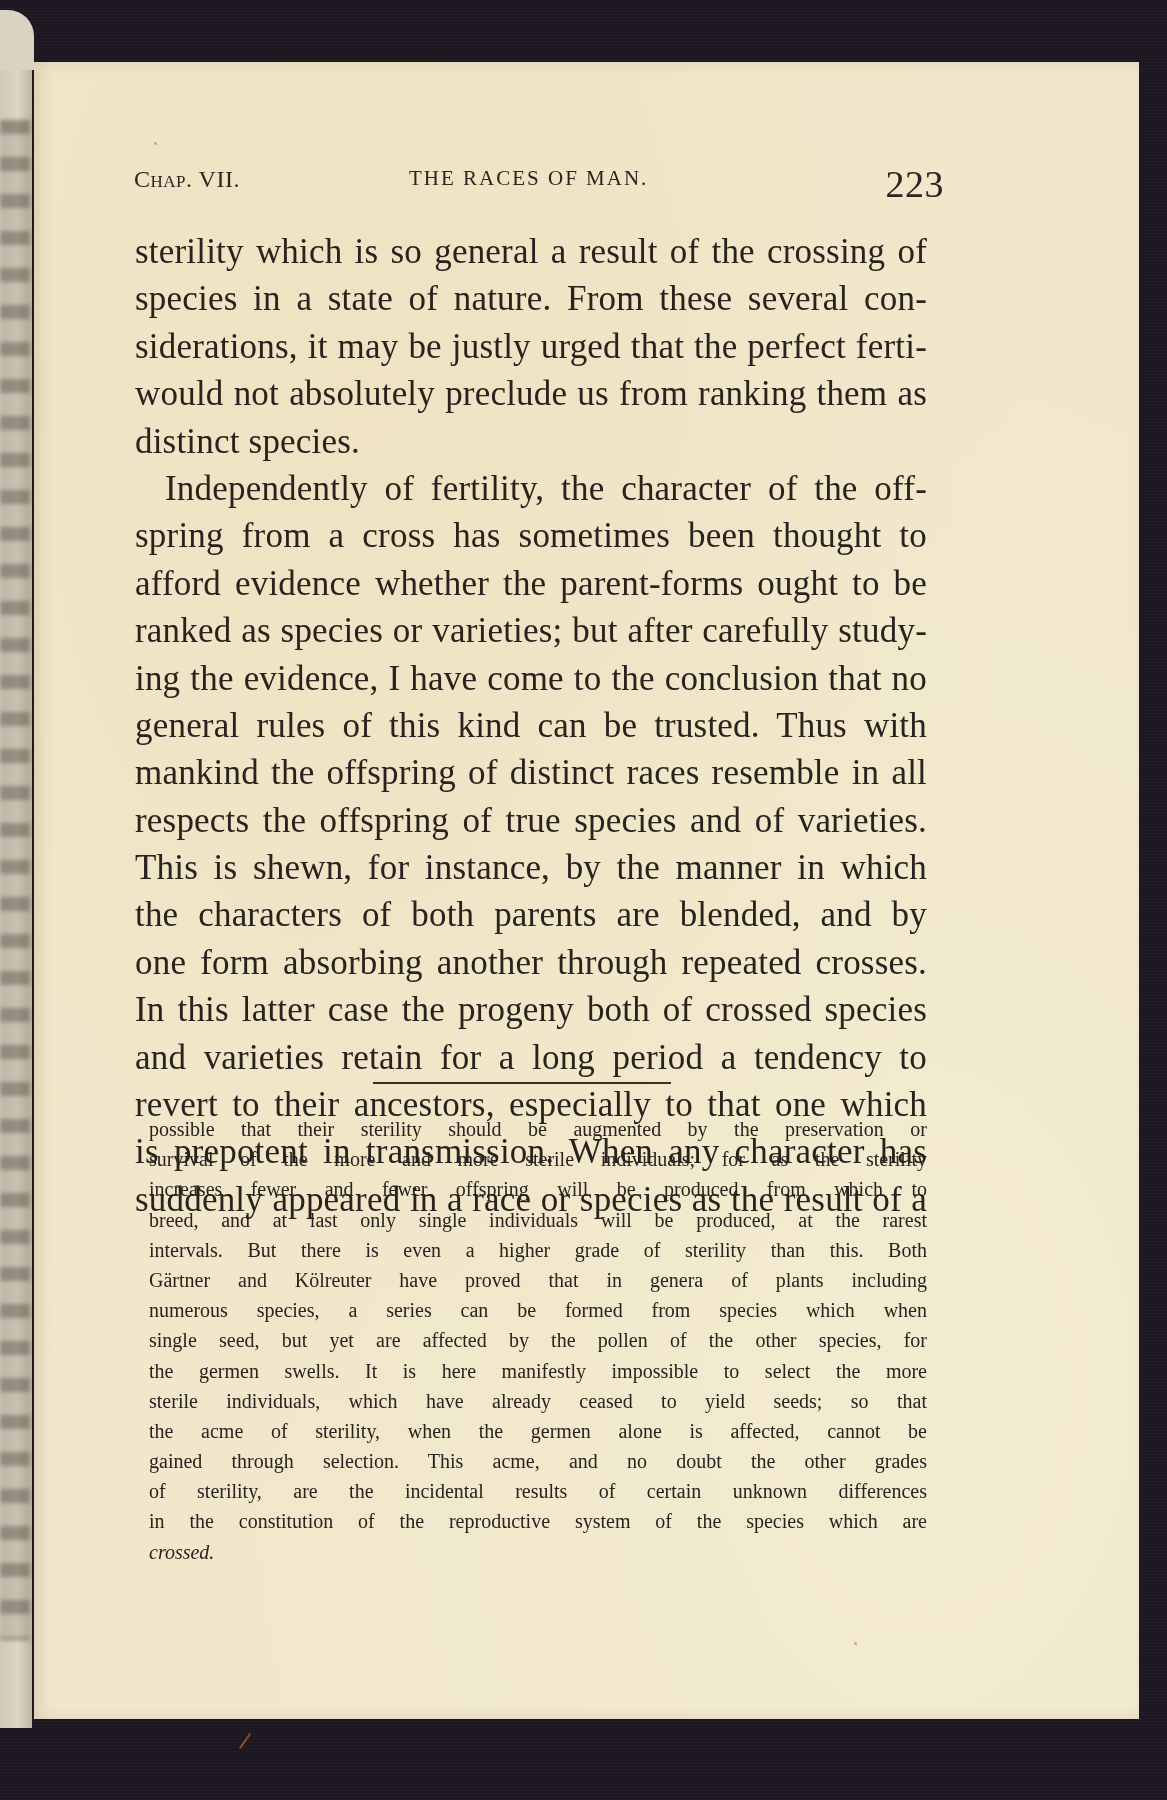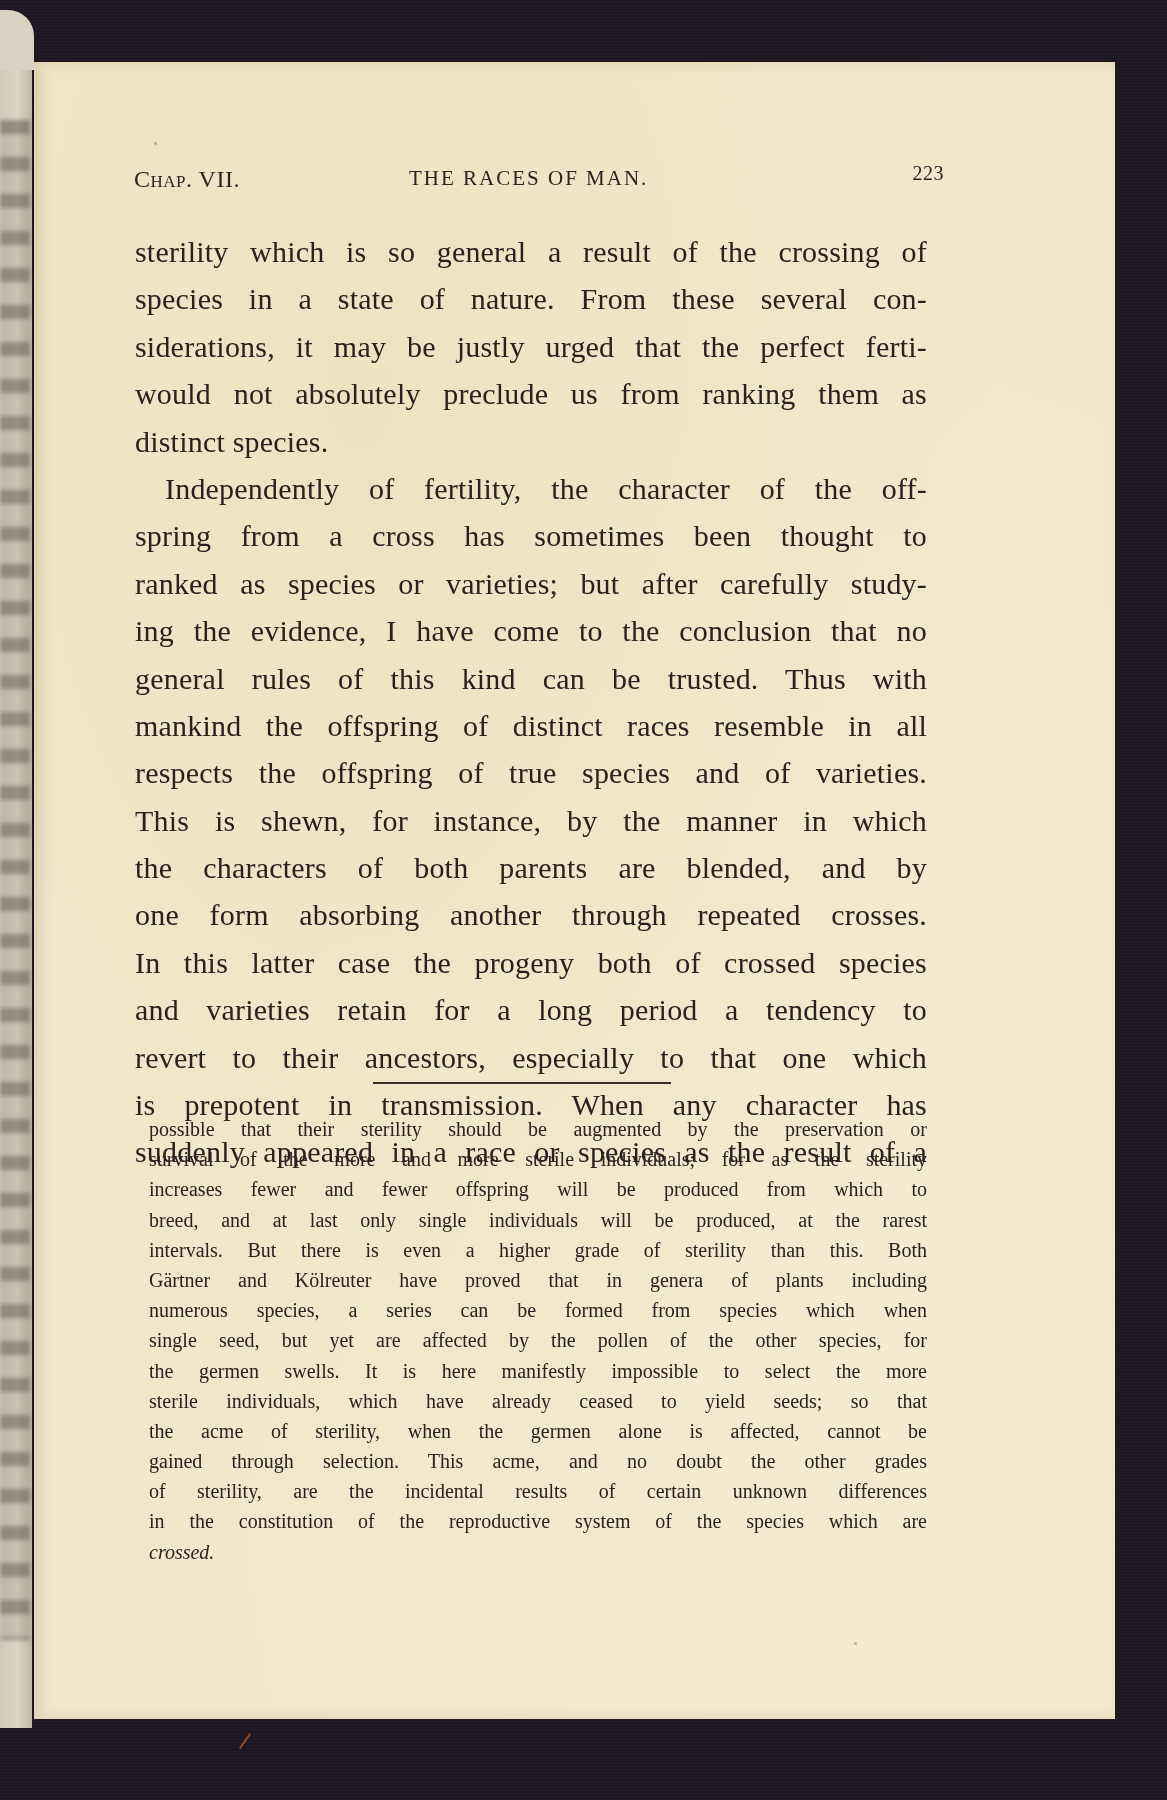--- a/index.html
+++ b/index.html
@@ -29,32 +29,33 @@
       rgba(60,55,50,0.45) 0 14px, rgba(60,55,50,0.12) 14px 37px);
     filter: blur(2px);
   }
   .paper {
     position: absolute; left: 34px; top: 62px; width: 1081px; height: 1657px;
     background:
       radial-gradient(ellipse at 30% 20%, rgba(236,222,185,0.55), transparent 60%),
       radial-gradient(ellipse at 80% 80%, rgba(245,238,210,0.6), transparent 55%),
       #f1e8cc;
     box-shadow: inset 6px 0 14px rgba(120,100,60,0.18);
+    padding-left: 24px;
   }
   .running-head {
     position: absolute; left: 100px; top: 100px; width: 810px; height: 36px;
     color: #2b2420; font-size: 23px; letter-spacing: 0.5px;
   }
   .rh-chap { position: absolute; left: 0; top: 4px; font-variant: small-caps; font-size: 24px; }
   .rh-title { position: absolute; left: 250px; top: 4px; font-size: 21px; letter-spacing: 2px; margin-left: 25px; }
-  .rh-page { position: absolute; right: 0; top: 0; font-size: 20px; }
+  .rh-page { position: absolute; right: 0; top: 0; font-size: 38px; }
 
   .body-text {
     position: absolute; left: 101px; top: 166px; width: 792px;
-    color: #2a221e; font-size: 30px; line-height: 47.4px;
+    color: #2a221e; font-size: 35px; line-height: 47.4px;
     text-align: justify; letter-spacing: 0.2px;
   }
   .body-text .line { display: block; white-space: nowrap; text-align-last: justify; height: 47.4px; }
   .body-text .line.last { text-align-last: left; }
   .body-text .line.indent { padding-left: 30px; }
 
   .rule {
     position: absolute; left: 339px; top: 1020px; width: 298px; height: 2px;
     background: #3a302a;
   }
@@ -88,20 +89,21 @@
   </div>
 
   <div class="body-text">
     <span class="line">sterility which is so general a result of the crossing of</span>
     <span class="line">species in a state of nature.  From these several con-</span>
     <span class="line">siderations, it may be justly urged that the perfect ferti-</span>
     <span class="line">would not absolutely preclude us from ranking them as</span>
     <span class="line last">distinct species.</span>
     <span class="line indent">Independently of fertility, the character of the off-</span>
     <span class="line">spring from a cross has sometimes been thought to</span>
+    <span class="line">afford evidence whether the parent-forms ought to be</span>
     <span class="line">ranked as species or varieties; but after carefully study-</span>
     <span class="line">ing the evidence, I have come to the conclusion that no</span>
     <span class="line">general rules of this kind can be trusted.  Thus with</span>
     <span class="line">mankind the offspring of distinct races resemble in all</span>
     <span class="line">respects the offspring of true species and of varieties.</span>
     <span class="line">This is shewn, for instance, by the manner in which</span>
     <span class="line">the characters of both parents are blended, and by</span>
     <span class="line">one form absorbing another through repeated crosses.</span>
     <span class="line">In this latter case the progeny both of crossed species</span>
     <span class="line">and varieties retain for a long period a tendency to</span>

